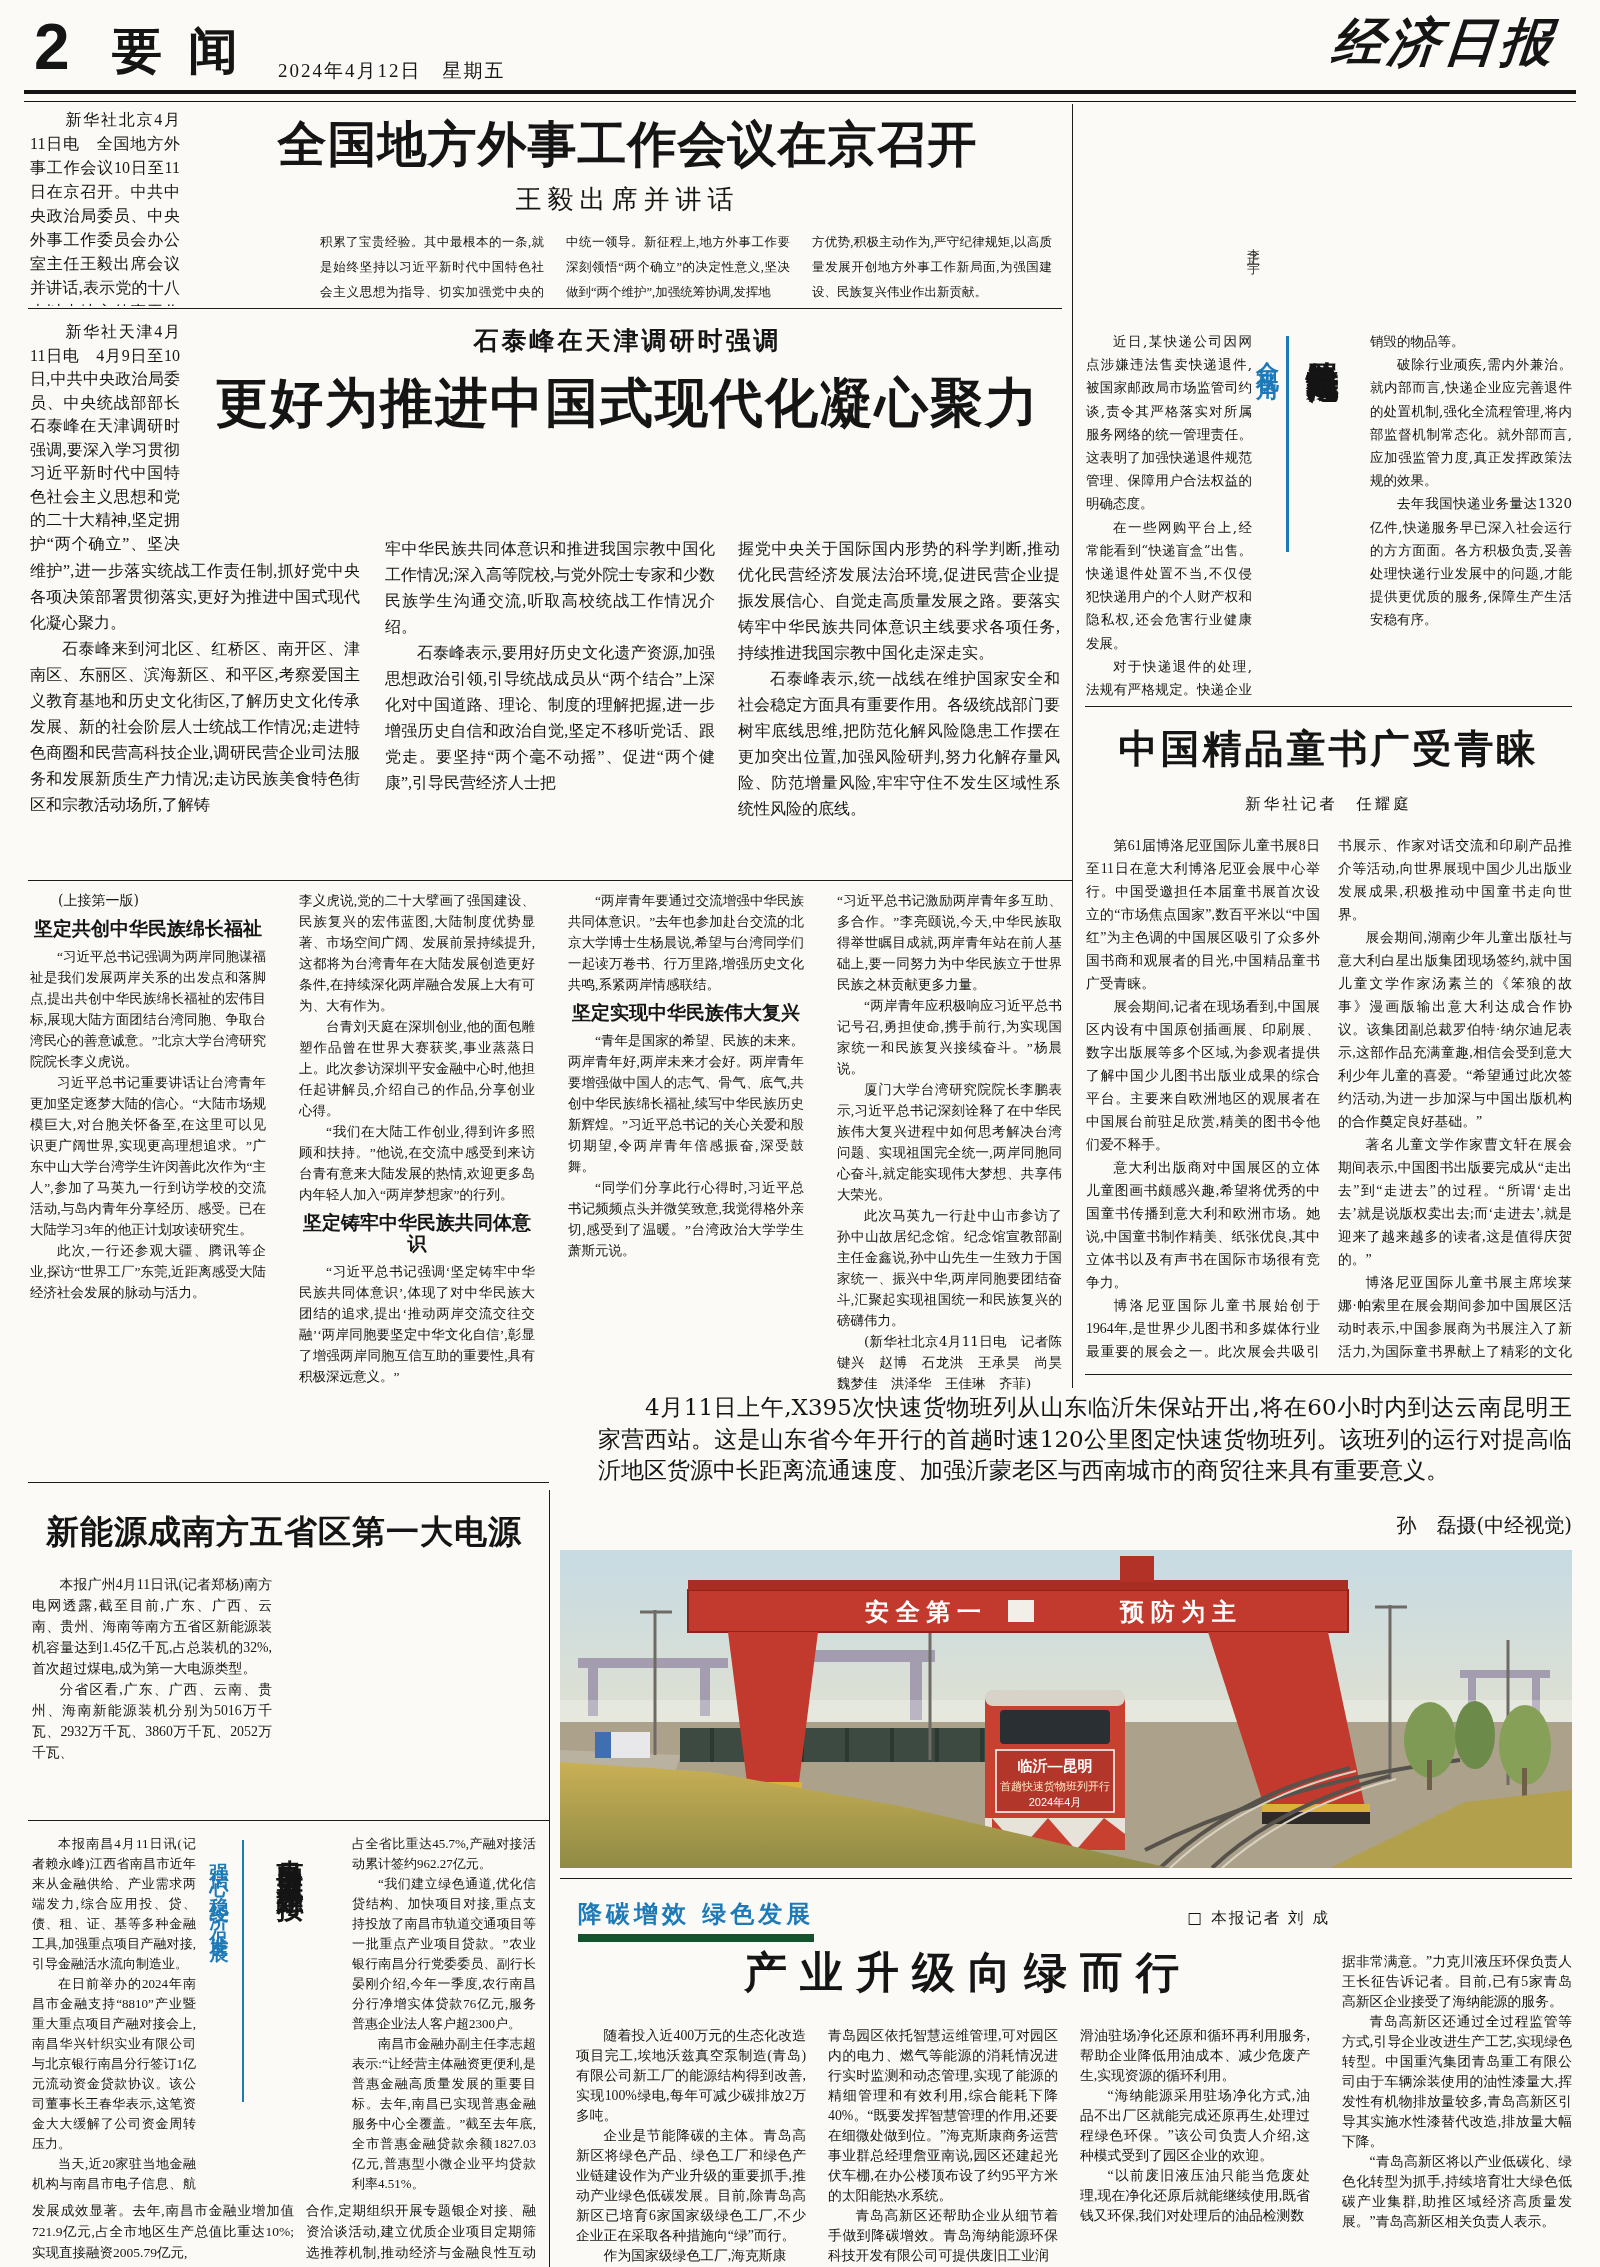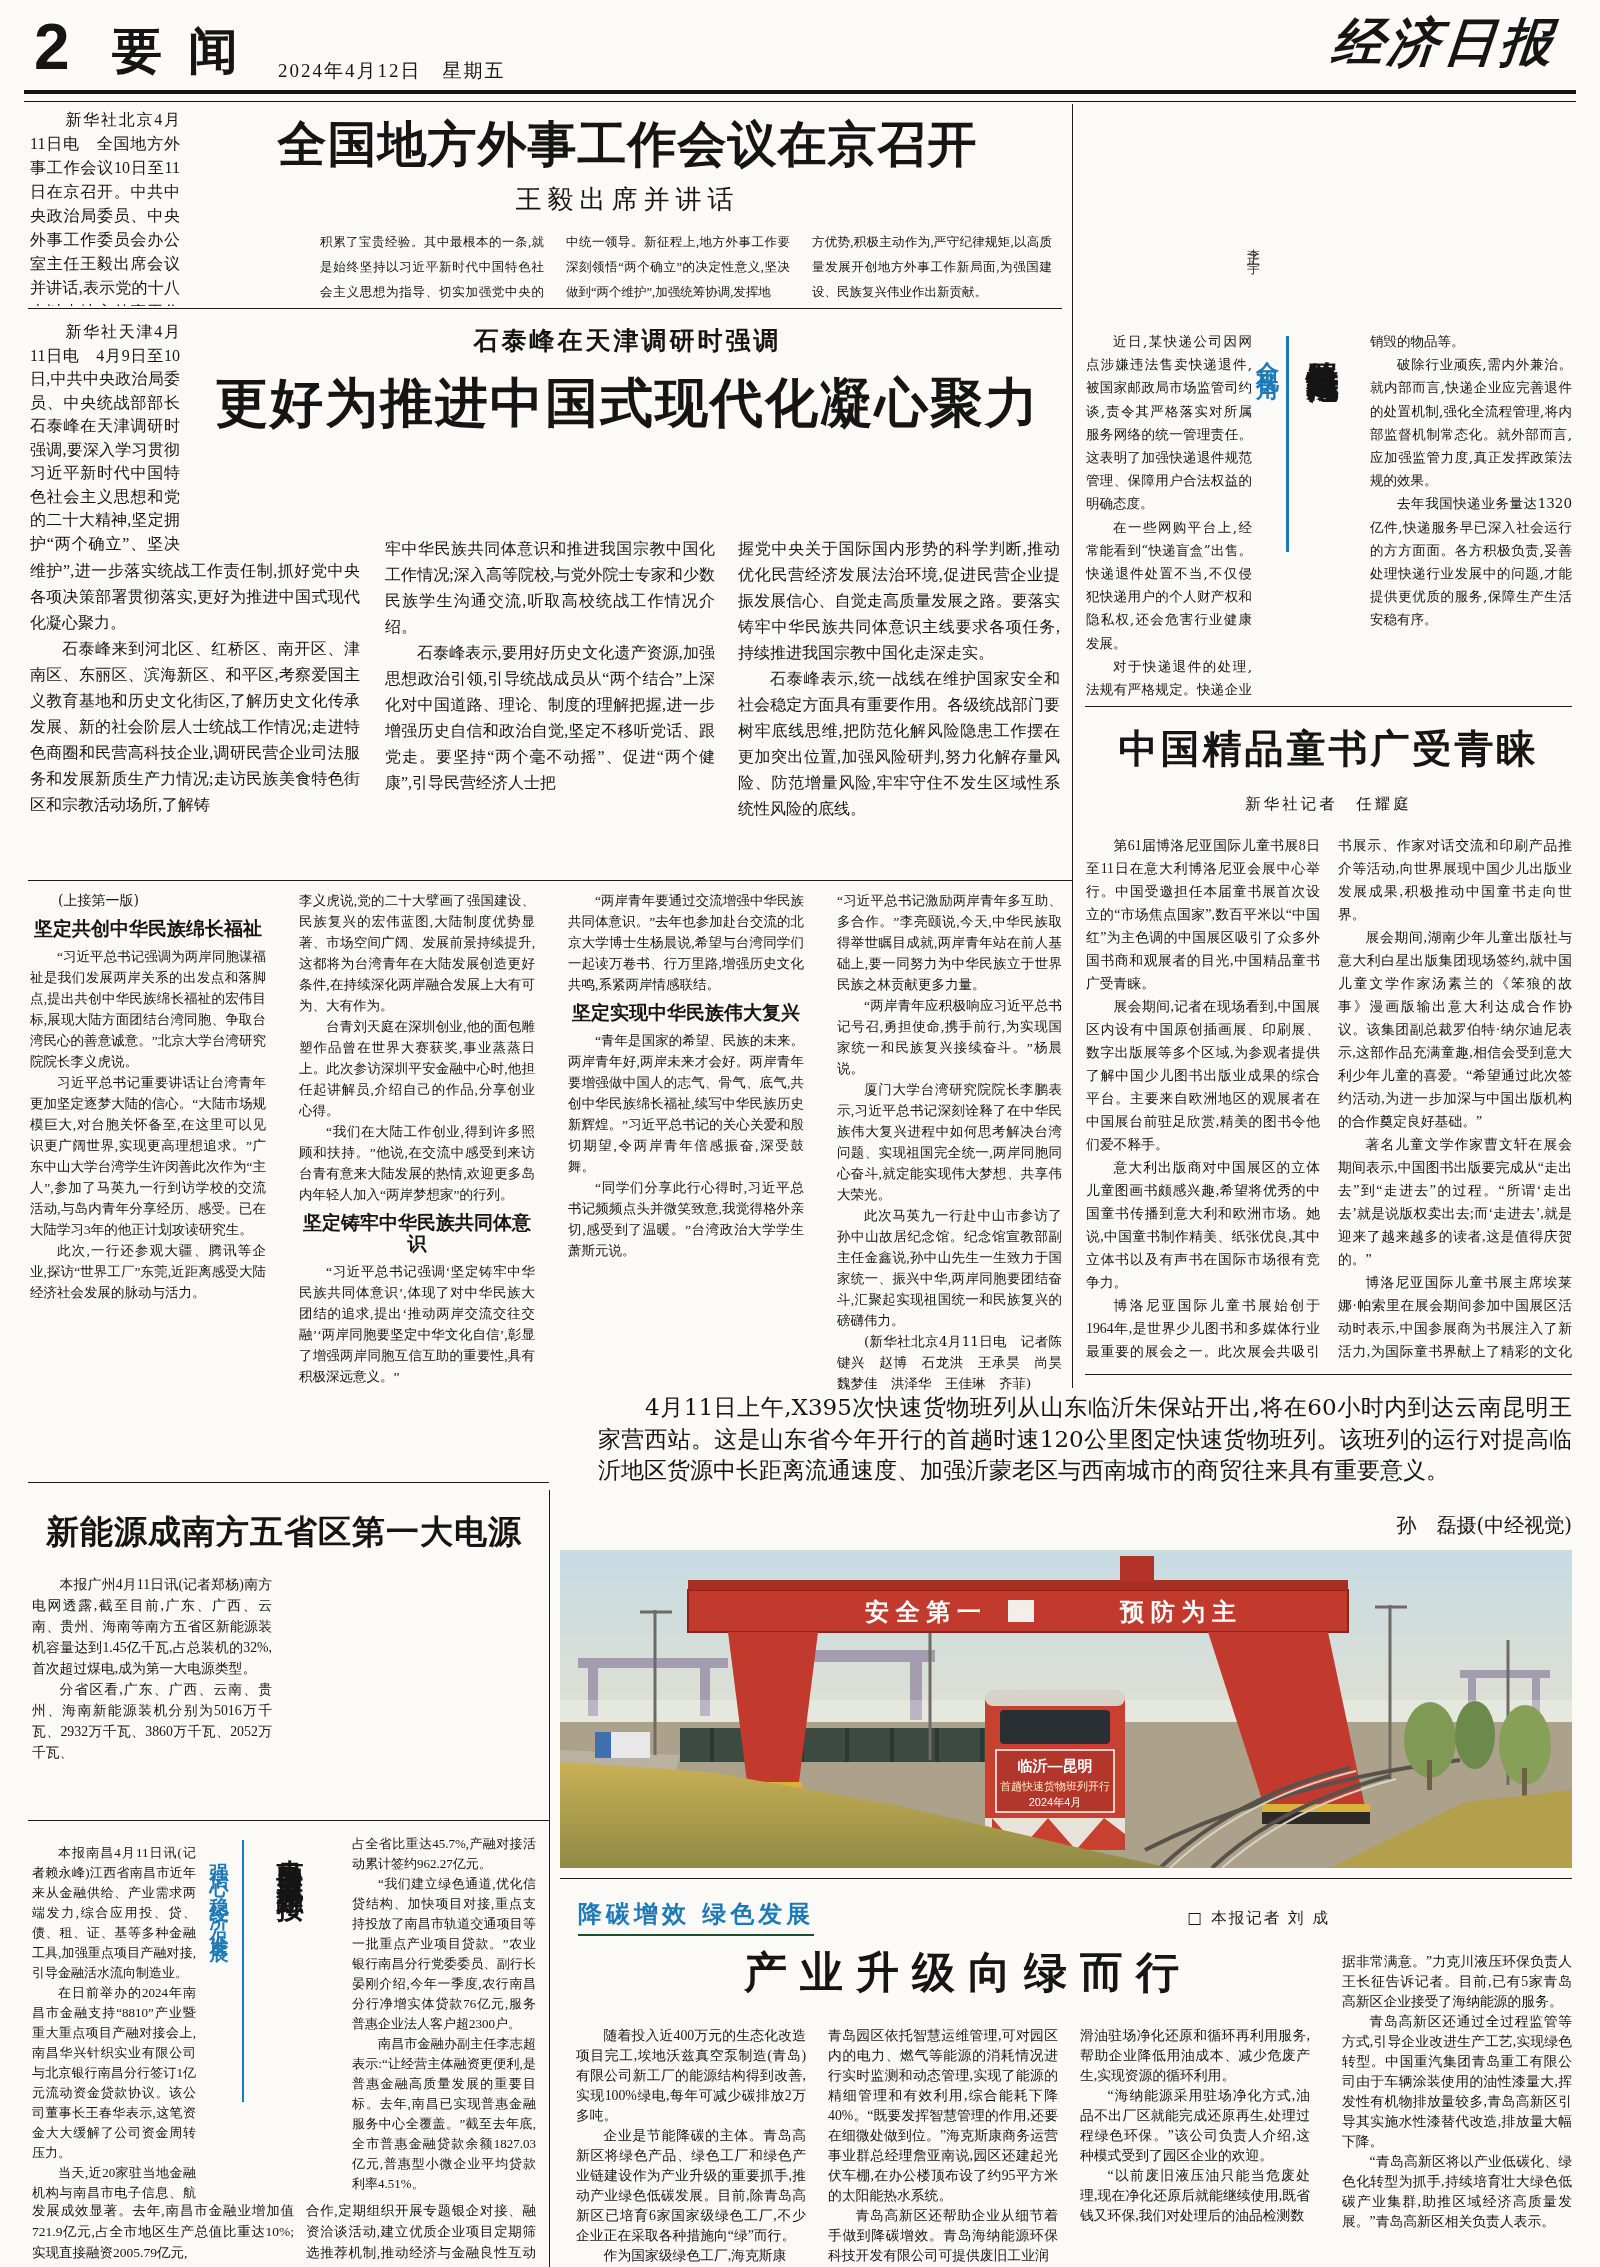--- a/index.html
+++ b/index.html
@@ -50,30 +50,30 @@
   #bk-h{left:1085px;top:722px;width:487px;font-size:39px;font-weight:900;letter-spacing:3px;}
   #bk-by{left:1085px;top:794px;width:487px;font-size:15.5px;letter-spacing:3px;}
   .bkc{top:834px;width:234px;height:528px;font-size:13.8px;line-height:23px;}
   
   #capt{left:598px;top:1392px;width:974px;font-size:23px;line-height:31.5px;text-align:justify;}
   #capt-credit{left:598px;top:1512px;width:974px;font-size:20px;text-align:right;}
   
   #en-h{left:30px;top:1510px;width:508px;font-size:33px;font-weight:900;letter-spacing:1px;}
   .enc{top:1574px;width:240px;height:234px;font-size:13.8px;line-height:21px;}
   
-  #nc-c1{left:32px;top:1834px;width:164px;height:360px;font-size:13px;line-height:20px;margin-top:9px;}
+  #nc-c1{left:32px;top:1834px;width:164px;height:360px;font-size:13px;line-height:20px;}
   #nc-kick{left:206px;top:1848px;height:252px;font-size:19px;font-weight:700;letter-spacing:7px;
            font-family:"Liberation Sans",sans-serif;}
   #nc-kbar{left:242px;top:1840px;width:2px;height:262px;background:#1d7ab8;}
   #nc-h{left:252px;top:1838px;width:76px;height:358px;font-size:27px;font-weight:900;letter-spacing:3px;line-height:76px;}
   #nc-c2{left:352px;top:1834px;width:184px;height:360px;font-size:13px;line-height:20px;}
   #nc-bl{left:32px;top:2200px;width:262px;height:64px;font-size:13.5px;line-height:21px;}
   #nc-br{left:306px;top:2200px;width:230px;height:64px;font-size:13.5px;line-height:21px;}
   
-  #gr-kick{left:578px;top:1898px;font-size:24px;font-weight:700;border-bottom:2px solid #14532d;
+  #gr-kick{left:578px;top:1898px;font-size:24px;font-weight:700;border-bottom:8px solid #14532d;
            padding-bottom:4px;letter-spacing:4px;}
   #gr-by{left:1070px;top:1908px;width:260px;font-size:15.5px;text-align:right;letter-spacing:2px;}
   #gr-h{left:598px;top:1944px;width:740px;font-size:43px;font-weight:900;letter-spacing:13px;
         font-family:"Liberation Sans",sans-serif;}
   .grc{top:2026px;width:230px;height:241px;font-size:13.8px;line-height:20px;}
   #gr-c4{left:1342px;top:1952px;width:230px;height:315px;font-size:13.8px;line-height:20px;}
 </style>
 </head>
 <body>
 

